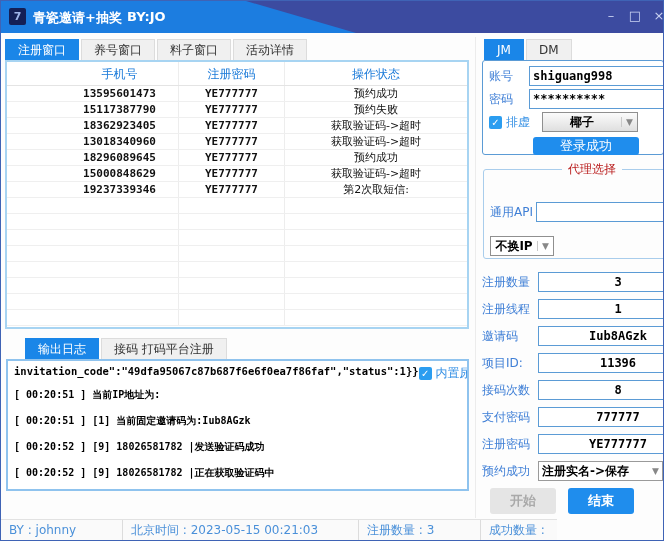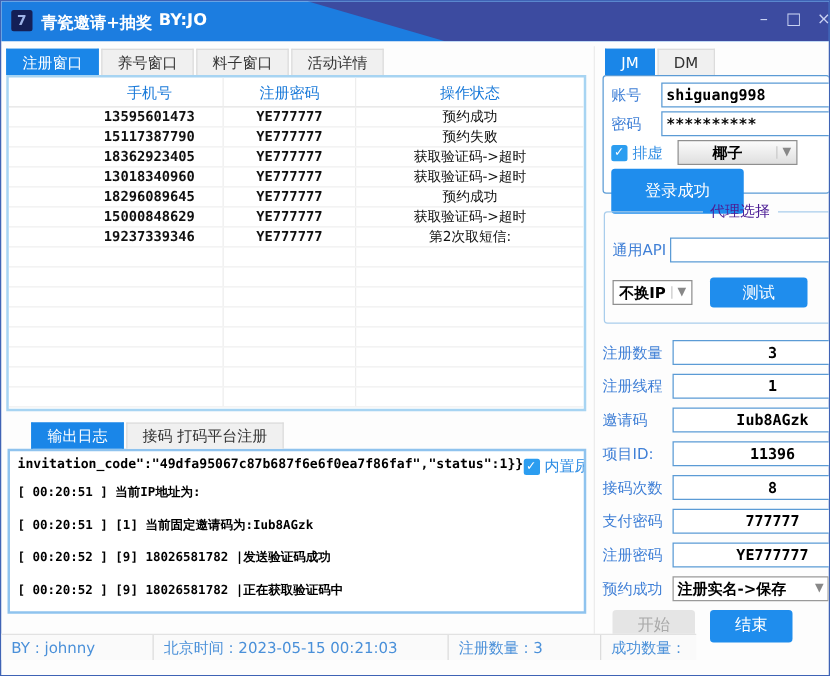--- a/index.html
+++ b/index.html
@@ -57,33 +57,33 @@
   .combo { height:20px; border:1px solid #8f8f8f; background:linear-gradient(#fbfbfb,#dfdfdf); display:flex;
            align-items:center; font-size:12px; font-weight:bold; color:#000; }
   .combo .arrow { margin-left:auto; color:#888; font-size:9px; padding:0 4px; border-left:1px solid #c9c9c9; }
   .btn-blue { background:#1f8ded; color:#fff; border:none; border-radius:3px; font-size:13px;
               font-family:inherit; text-align:center; }
   .btn-grey { background:#e5e5e5; color:#a9a9a9; border:none; border-radius:3px; font-size:13px;
               font-family:inherit; text-align:center; }
 
   .proxy-box { position:absolute; left:482px; top:160px; width:180px; height:98px; border:1px solid #a9cdec;
                border-radius:3px; }
-  .proxy-box legend { color:#4c1d95; font-size:12px; margin:0 auto; padding:0 6px; }
+  .proxy-box legend { color:#b91c1c; font-size:12px; margin:12px auto; padding:0 6px; }
 
   .settings { position:absolute; left:481px; top:271px; width:181px; }
   .settings .frow { margin-bottom:7px; }
   .settings .blbl { width:56px; }
   .settings .tinput { flex:1; text-align:center; }
   .func-combo { flex:1; height:20px; border:1px solid #9a9a9a; background:#fff; display:flex; align-items:center;
                 font-size:12px; font-weight:bold; color:#000; padding-left:3px; }
   .action-row { position:absolute; left:489px; top:487px; display:flex; gap:12px; }
-  .action-row .btn { width:66px; height:26px; line-height:26px; font-size:13px; }
-
-  
-  .statusbar { position:absolute; left:0; bottom:12px; width:556px; height:21px; background:#fafafa;
+  .action-row .btn { width:66px; height:26px; line-height:26px; font-size:13px;font-weight:bold; }
+
+  
+  .statusbar { position:absolute; left:0; bottom:0; width:556px; height:21px; background:#fafafa;
                border-top:1px solid #e2e2e2; display:flex; align-items:center; font-size:12px; color:#4a90d9; }
   .sseg { height:100%; line-height:20px; padding-left:8px; border-right:1px solid #dcdcdc; overflow:hidden; white-space:nowrap; }
 </style>
 </head>
 <body>
 
 <div class="window">
 
   <div class="titlebar">
     <div class="titlebar-diag"></div>
@@ -245,35 +245,34 @@
     <div class="frow">
       <span class="chk">
         <span class="chk-box">✓</span>
         <span>排虚</span>
       </span>
       <span class="combo" style="width:96px; margin-left:12px;">
         <span style="flex:1; text-align:center;">椰子</span>
         <span class="arrow">▼</span>
       </span>
     </div>
-    <button class="btn-blue" style="width:106px; height:36px; ">登录成功</button>
+    <button class="btn-blue" style="width:106px; height:18px; margin-left:44px;">登录成功</button>
   </div>
 
   <fieldset class="proxy-box">
     <legend>代理选择</legend>
     <div class="frow" style="margin:12px 4px 0 6px;">
       <span class="blbl">通用API</span>
       <input class="tinput" style="flex: 1 1 0%; margin-left: 3px;" value="">
     </div>
     <div class="frow" style="margin:14px 4px 0 6px;">
       <span class="combo" style="width:64px; background:#fff;">
         <span style="flex:1; text-align:center;">不换IP</span>
         <span class="arrow">▼</span>
       </span>
-      <button class="btn-blue" style="width:78px; height:24px; margin-left:14px;">测试</button>
     </div>
   </fieldset>
 
   <div class="settings">
     <div id="settings-rows">
         <div class="frow">
           <span class="blbl" style="width: 56px;">注册数量</span>
           <input class="tinput" value="3" style="">
         </div>
         <div class="frow">

